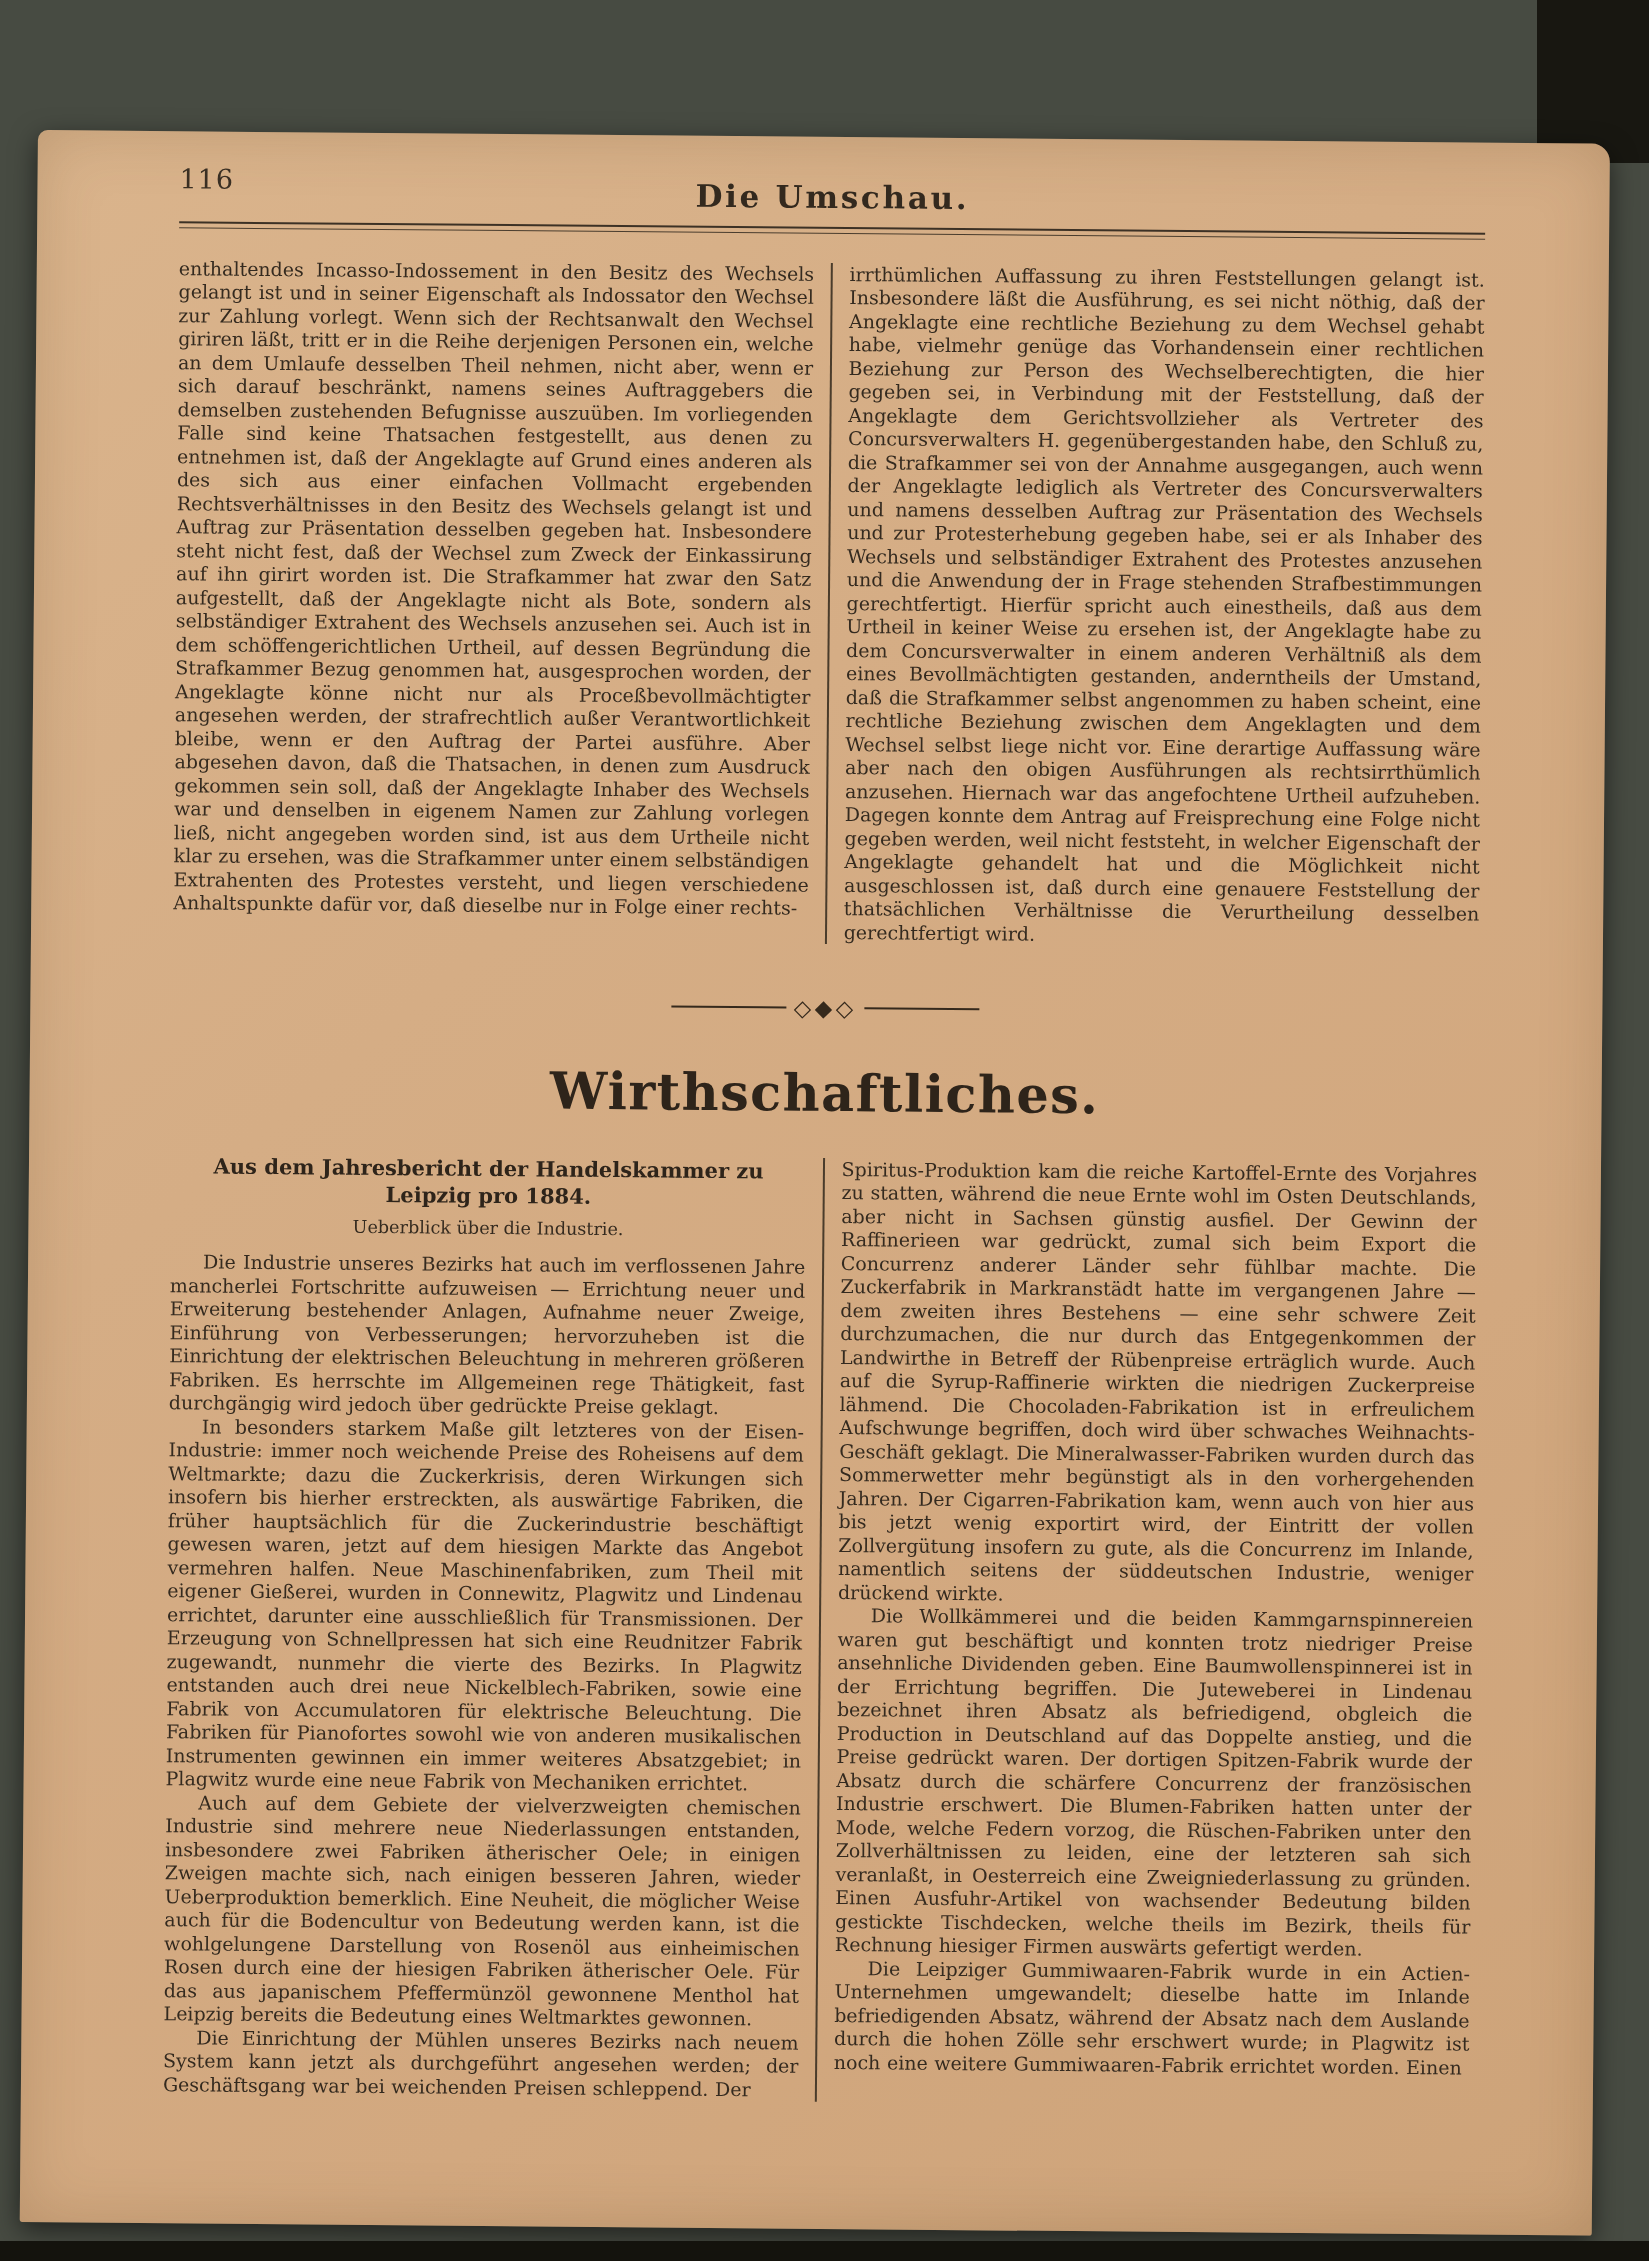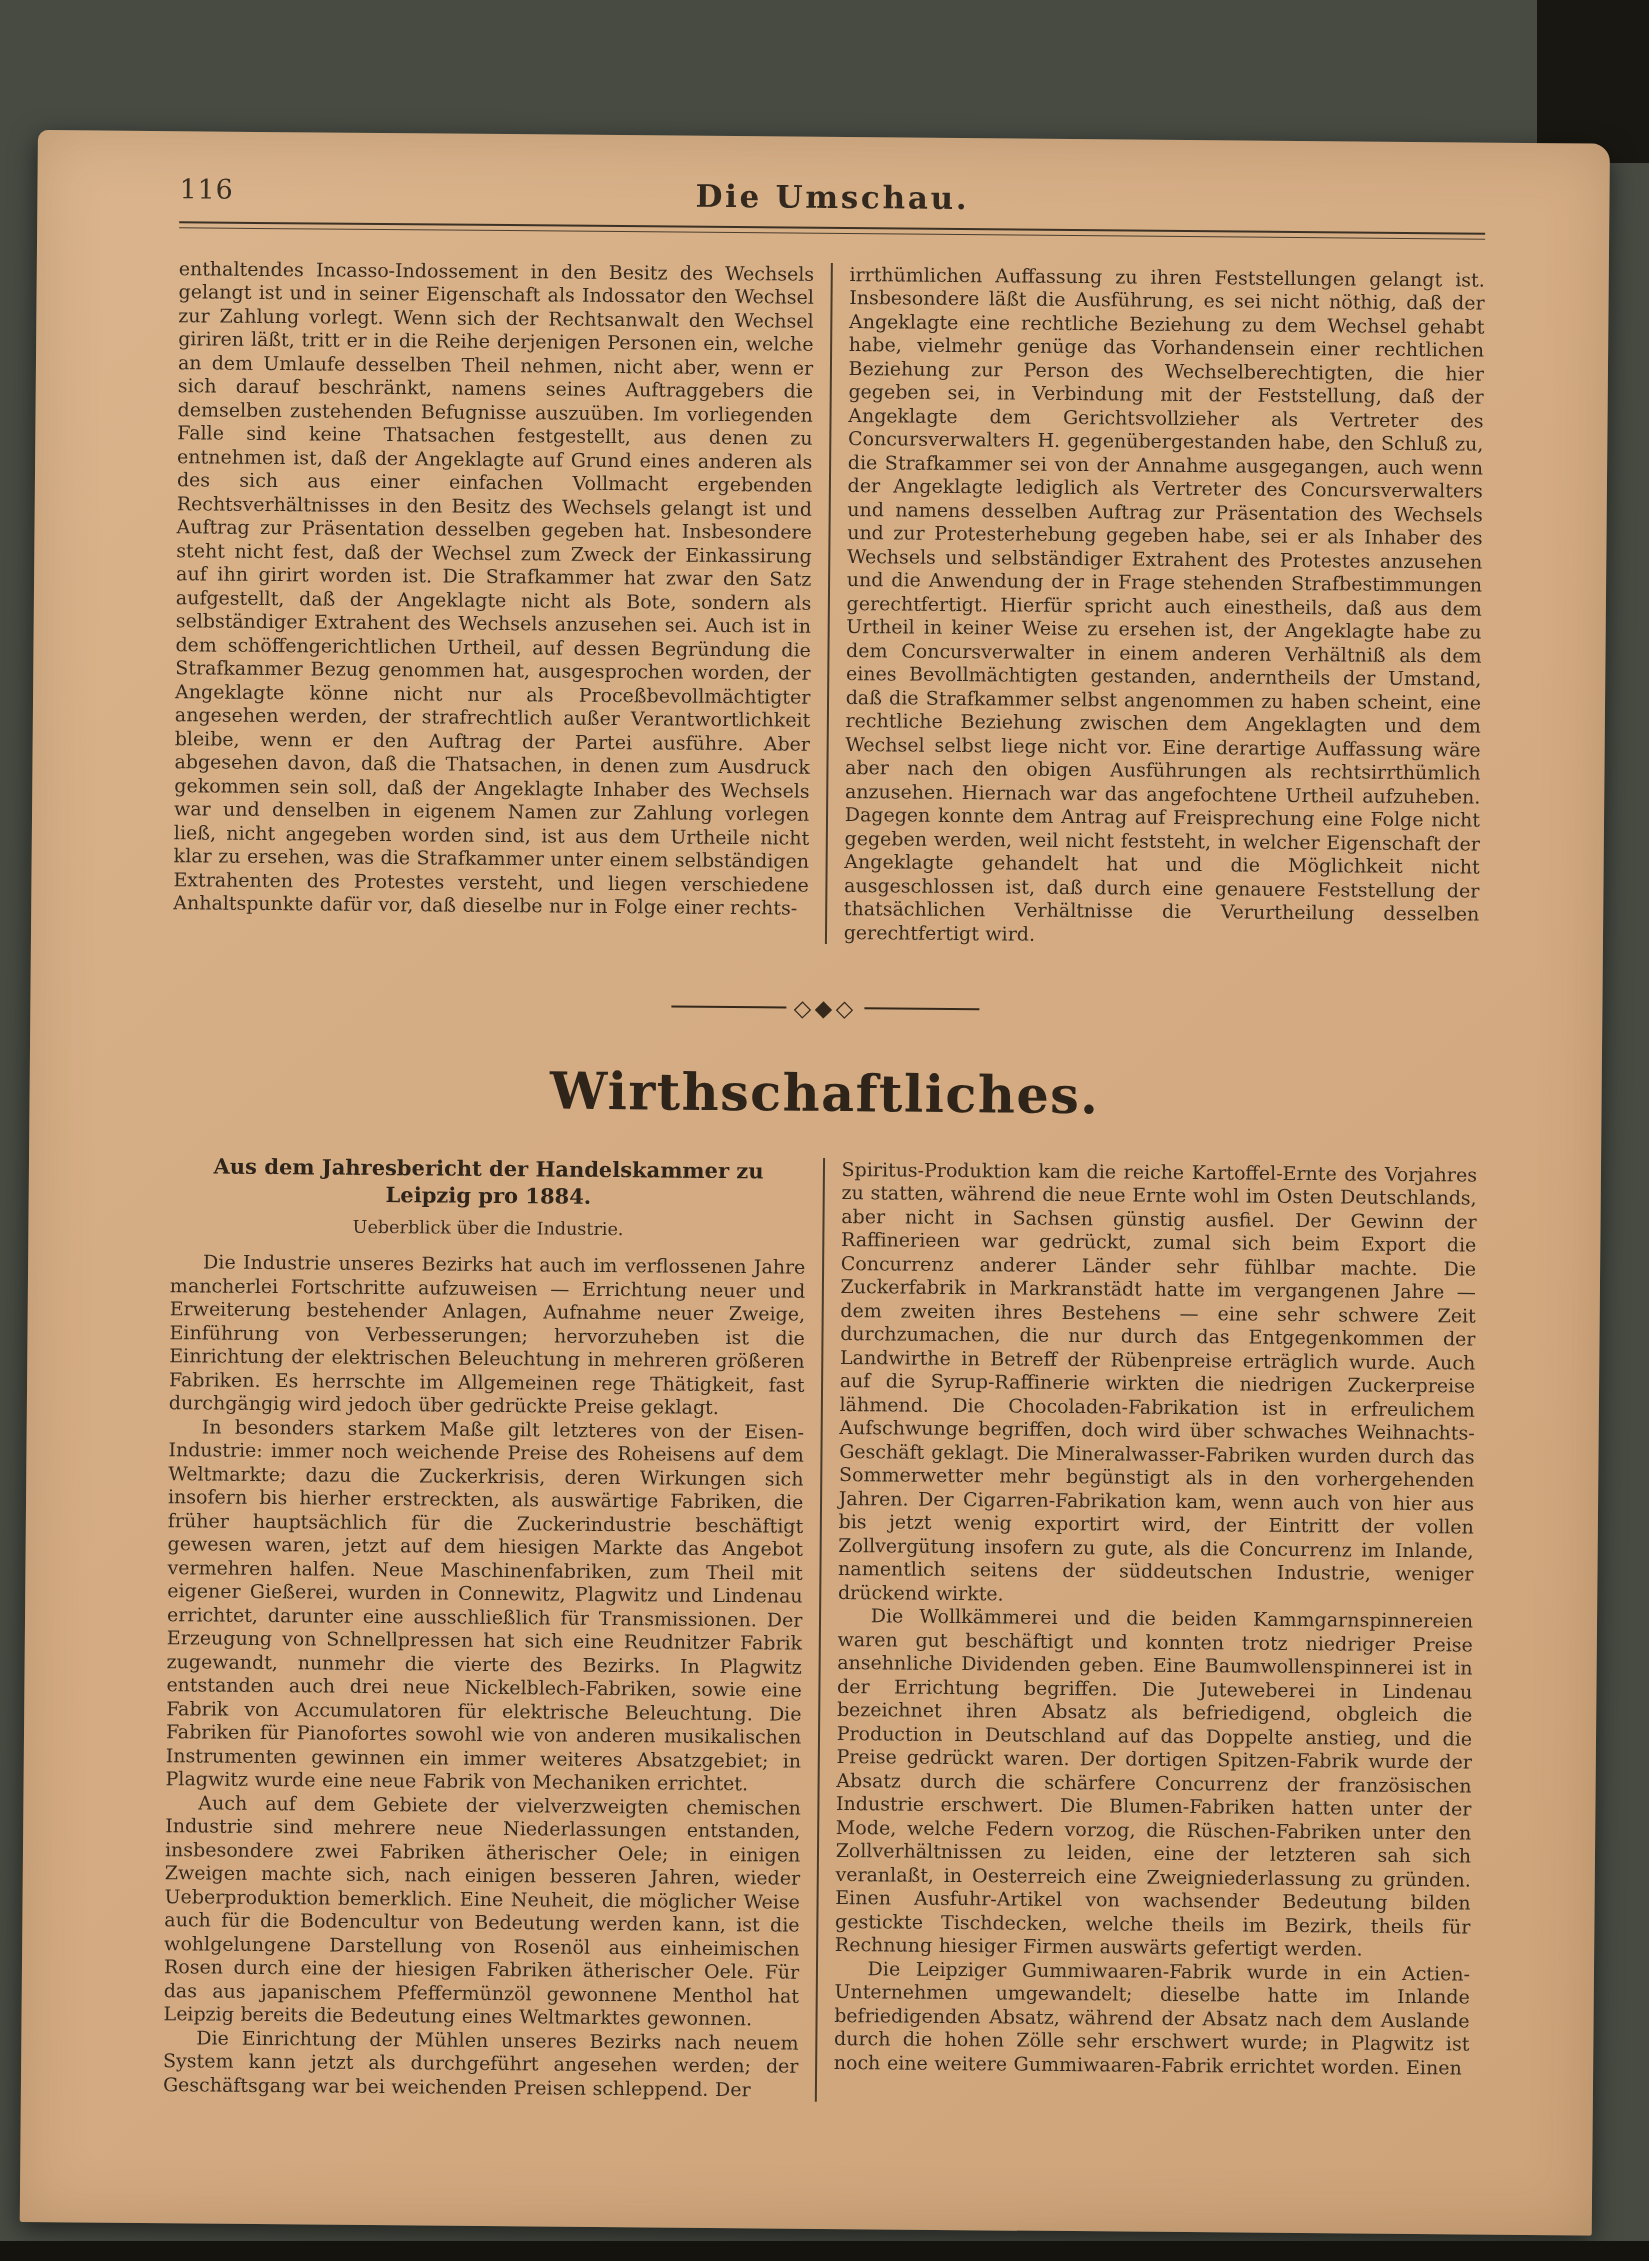--- a/index.html
+++ b/index.html
@@ -28,21 +28,21 @@
     transform-origin: 0 0;
     border-radius: 10px 18px 2.7px 2.7px;
     box-shadow: 0 8.1px 27px rgba(0,0,0,0.55), inset 0 0 63px rgba(92,62,30,0.22);
     color: #32281d;
     overflow: hidden;
   }
   .page-inner { padding: 32px 124px 0 142px; }
 
   .masthead { position: relative; height: 43px; }
   .page-num {
-    position: absolute; left: 0; bottom: 2px;
+    position: absolute; left: 0; bottom: 12px;
     font-size: 27px; letter-spacing: 0.9px; color: #3a2f23;
   }
   .journal-title {
     position: absolute; left: 50%; transform: translateX(-50%); bottom: -2.7px;
     font-size: 31px; font-weight: bold; letter-spacing: 2.7px; color: #33291e;
     white-space: nowrap;
   }
   .double-rule {
     margin-top: 15.4px;
     height: 3.2px;

